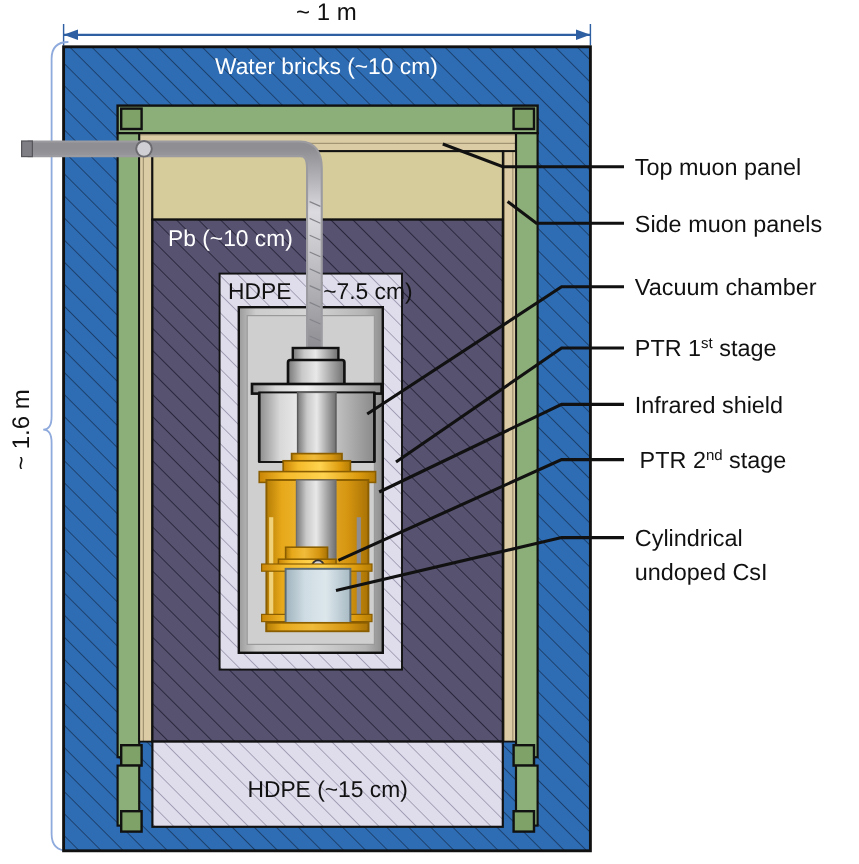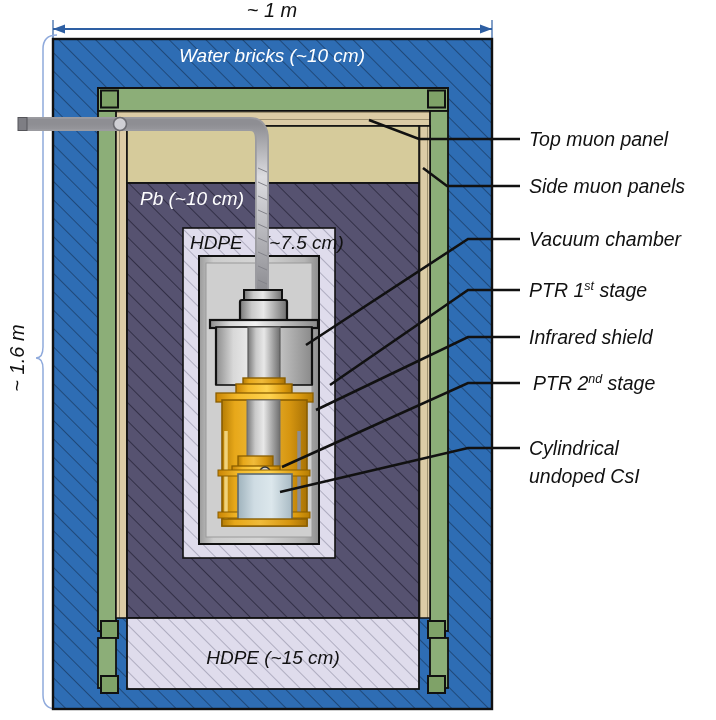--- a/index.html
+++ b/index.html
@@ -2,21 +2,21 @@
 <html><head>
 <meta charset="utf-8">
 <title>Shielding Cross-Section Diagram</title>
 <style>
   html,body{margin:0;padding:0;background:#ffffff;}
   body{
     width:716px;height:720px;overflow:hidden;
     font-family:"Liberation Sans","DejaVu Sans",sans-serif;
     -webkit-font-smoothing:antialiased;
   }
-  #stage{position:relative;width:716px;height:720px;background:#fff;font-style:italic;}
+  #stage{position:relative;width:716px;height:720px;background:#fff;}
   svg{display:block;}
   .lbl{
     font-family:"Liberation Sans","DejaVu Sans",sans-serif;
     font-size:19.5px;fill:#111111;
   }
   .lbl-sup{font-size:12.5px;}
   .inner-txt{
     font-family:"Liberation Sans","DejaVu Sans",sans-serif;
     font-size:19px;
   }

